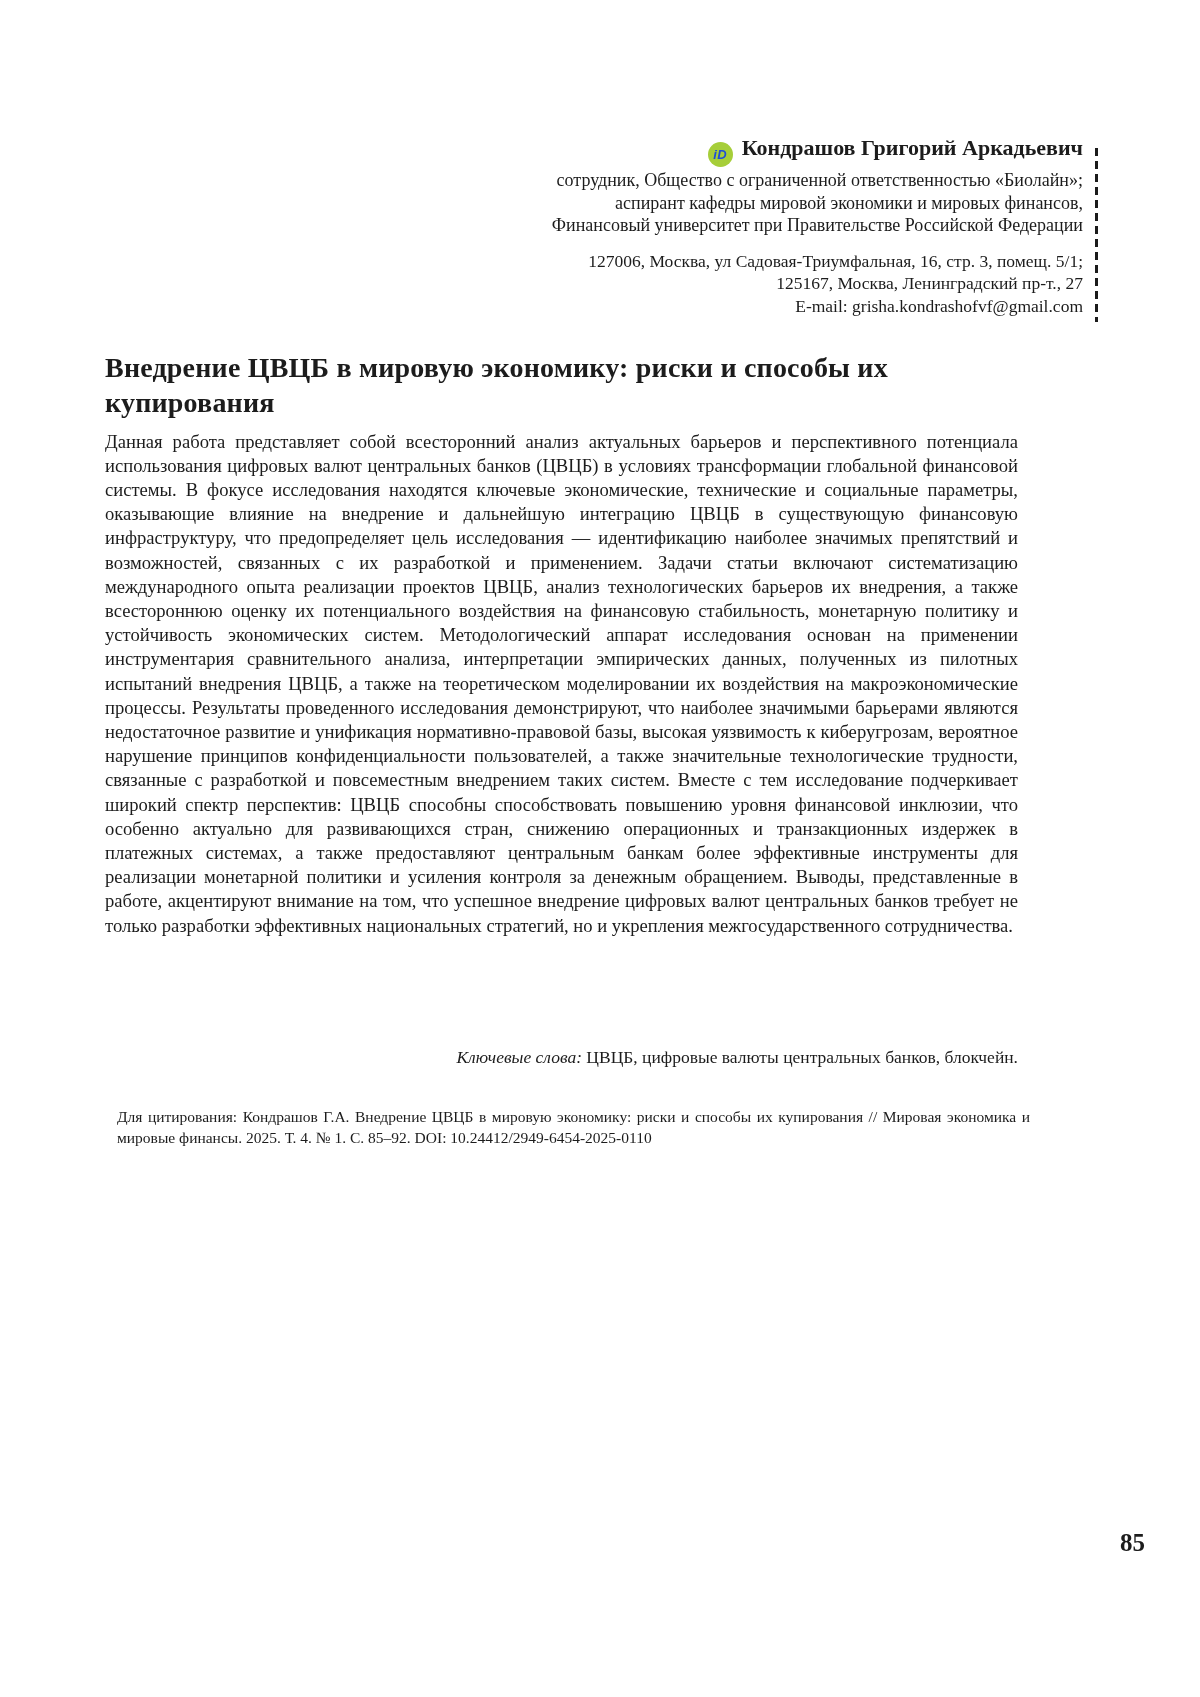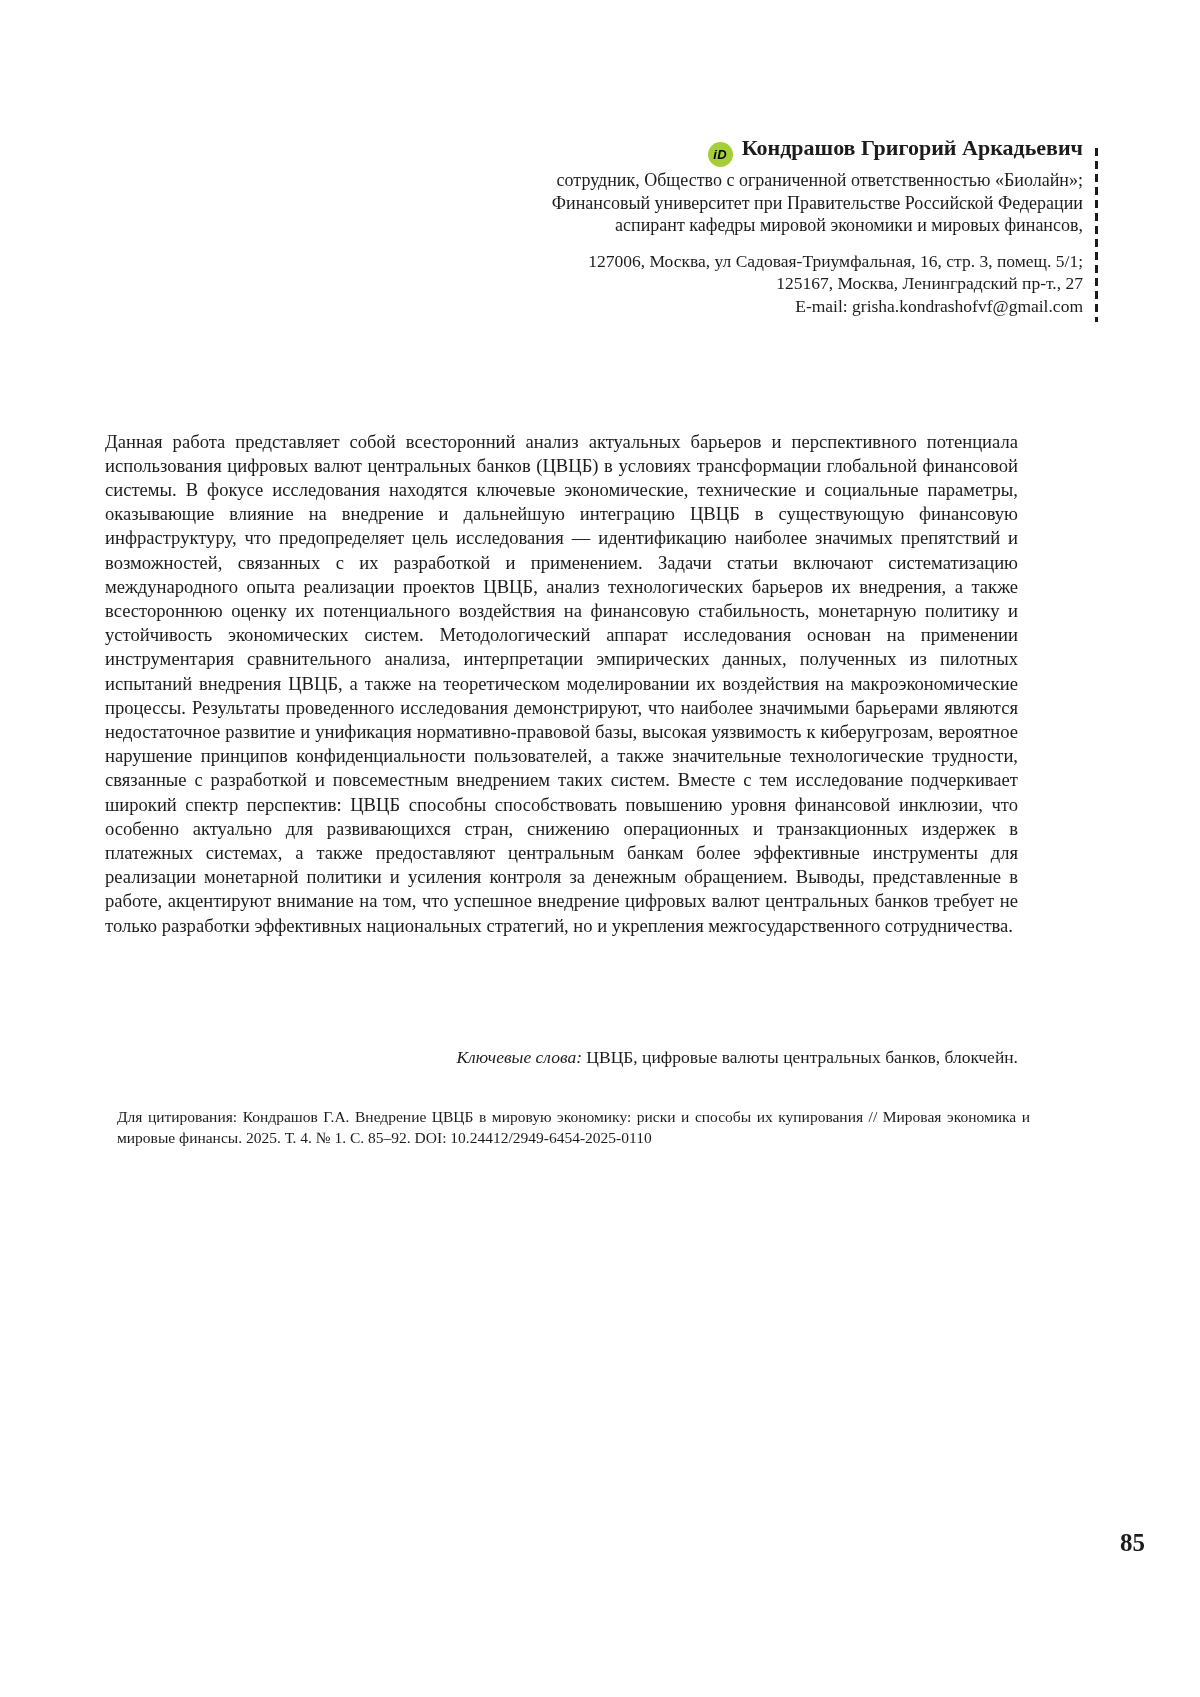--- a/index.html
+++ b/index.html
@@ -24,21 +24,21 @@
   .author-name-line {
     font-size: 22px; font-weight: bold;
     line-height: 30px;
     white-space: nowrap;
   }
   .orcid-badge {
     display: inline-block;
     width: 25px; height: 25px;
     border-radius: 50%;
     background: #A6CE39;
-    color: #000000;
+    color: #1d4ed8;
     font-family: "Liberation Sans", sans-serif;
     font-size: 13px; font-weight: bold; font-style: italic;
     line-height: 25px; text-align: center;
     vertical-align: -4px;
     margin-right: 9px;
     letter-spacing: 0.5px;
   }
   .affiliations { margin-top: 2px; font-size: 18px; line-height: 22.5px; }
   .addresses   { margin-top: 13px; font-size: 17.5px; line-height: 22.5px; }
 
@@ -92,31 +92,32 @@
 <body>
 
 <div class="page">
 
   <div class="author-text">
     <div class="author-name-line">
       <span class="orcid-badge" style="background: rgb(166, 206, 57);">iD</span><span>Кондрашов Григорий Аркадьевич</span>
     </div>
     <div class="affiliations">
       <div>сотрудник, Общество с ограниченной ответственностью «Биолайн»;</div>
+      <div>аспирант кафедры мировой экономики и мировых финансов,</div>
       <div>Финансовый университет при Правительстве Российской Федерации</div>
-      <div>аспирант кафедры мировой экономики и мировых финансов,</div>
     </div>
     <div class="addresses">
       <div>127006, Москва, ул Садовая-Триумфальная, 16, стр. 3, помещ. 5/1;</div>
       <div>125167, Москва, Ленинградский пр-т., 27</div>
       <div>E-mail: grisha.kondrashofvf@gmail.com</div>
     </div>
   </div>
   <div class="dashed-rule"></div>
 
+  <h1 class="article-title">Внедрение ЦВЦБ в мировую экономику: риски и способы их купирования</h1>
 
   <p class="article-abstract">Данная работа представляет собой всесторонний анализ актуальных барьеров и перспективного потенциала использования цифровых валют центральных банков (ЦВЦБ) в условиях трансформации глобальной финансовой системы. В фокусе исследования находятся ключевые экономические, технические и социальные параметры, оказывающие влияние на внедрение и дальнейшую интеграцию ЦВЦБ в существующую финансовую инфраструктуру, что предопределяет цель исследования — идентификацию наиболее значимых препятствий и возможностей, связанных с их разработкой и применением. Задачи статьи включают систематизацию международного опыта реализации проектов ЦВЦБ, анализ технологических барьеров их внедрения, а также всестороннюю оценку их потенциального воздействия на финансовую стабильность, монетарную политику и устойчивость экономических систем. Методологический аппарат исследования основан на применении инструментария сравнительного анализа, интерпретации эмпирических данных, полученных из пилотных испытаний внедрения ЦВЦБ, а также на теоретическом моделировании их воздействия на макроэкономические процессы. Результаты проведенного исследования демонстрируют, что наиболее значимыми барьерами являются недостаточное развитие и унификация нормативно-правовой базы, высокая уязвимость к киберугрозам, вероятное нарушение принципов конфиденциальности пользователей, а также значительные технологические трудности, связанные с разработкой и повсеместным внедрением таких систем. Вместе с тем исследование подчеркивает широкий спектр перспектив: ЦВЦБ способны способствовать повышению уровня финансовой инклюзии, что особенно актуально для развивающихся стран, снижению операционных и транзакционных издержек в платежных системах, а также предоставляют центральным банкам более эффективные инструменты для реализации монетарной политики и усиления контроля за денежным обращением. Выводы, представленные в работе, акцентируют внимание на том, что успешное внедрение цифровых валют центральных банков требует не только разработки эффективных национальных стратегий, но и укрепления межгосударственного сотрудничества.</p>
 
   <div class="keywords-line">
     <span class="keywords-label">Ключевые слова:</span>
     <span>ЦВЦБ, цифровые валюты центральных банков, блокчейн.</span>
   </div>
 
   <p class="citation-block">Для цитирования: Кондрашов Г.А. Внедрение ЦВЦБ в мировую экономику: риски и способы их купирования // Мировая экономика и мировые финансы. 2025. Т. 4. № 1. С. 85–92. DOI: 10.24412/2949-6454-2025-0110</p>
 

